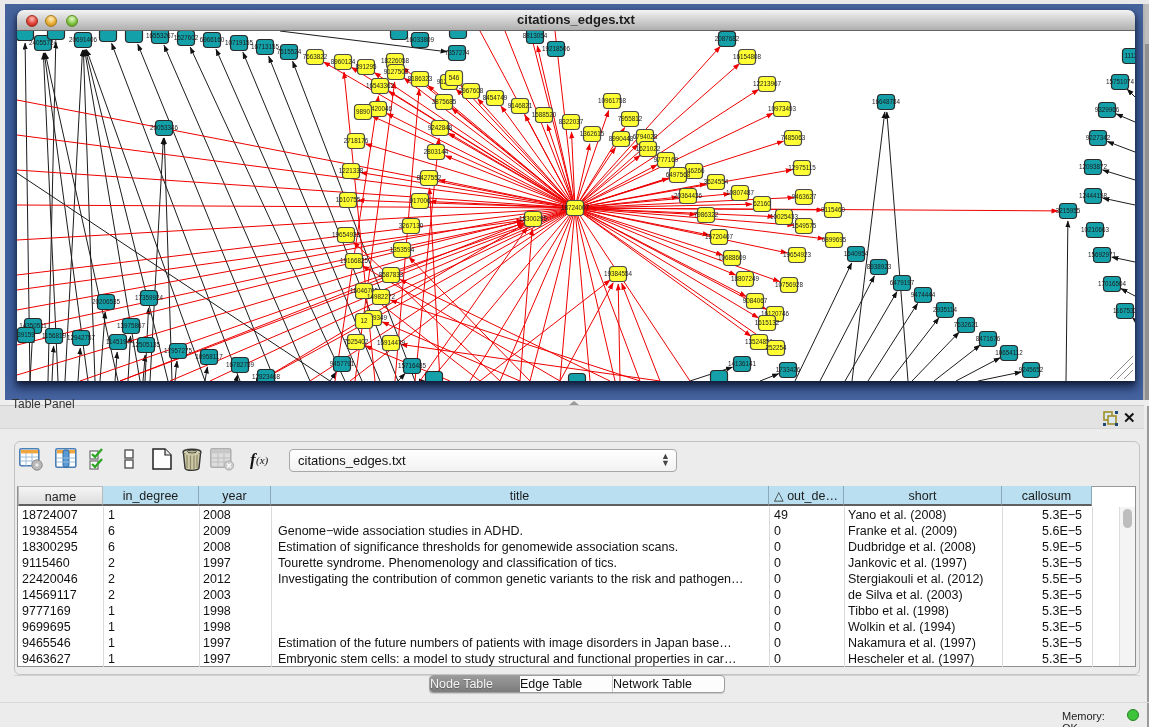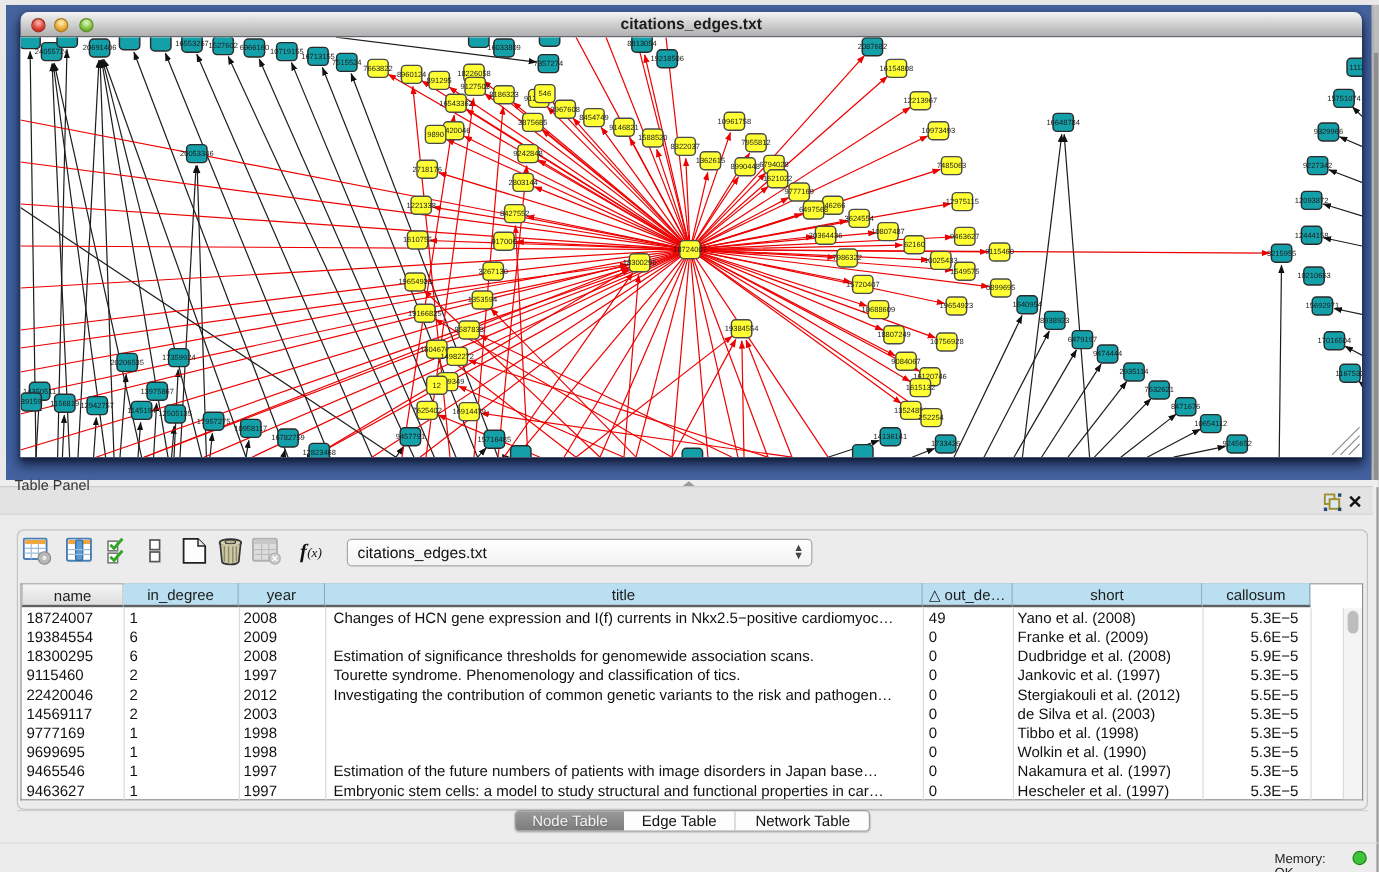--- a/index.html
+++ b/index.html
@@ -46,21 +46,21 @@
 .tr{position:absolute;left:17px;width:1102px;height:16px;font-size:12.5px;color:#111;white-space:nowrap}
 .tr span{position:absolute;top:0;line-height:16px}
 .c0{left:5px} .c1{left:91px} .c2{left:186px} .c3{left:261px;width:492px;overflow:hidden}
 .c4{left:757px} .c5{left:831px} .c6{left:1025px}
 #vsb{left:1119px;top:507px;width:16px;height:159px;background:#f4f4f4;border-left:1px solid #dcdcdc}
 #vsbthumb{left:1123px;top:509px;width:8.5px;height:19px;background:#bdbdbd;border-radius:5px}
 
 #tabline{left:14px;top:675px;width:1126px;height:1px;background:#d2d2d2}
 #tabs{left:429px;top:675px;width:296px;height:18px;border:1px solid #9e9e9e;border-radius:4px;
  background:#fdfdfd;box-shadow:0 1px 1px rgba(0,0,0,.15);font-size:12.5px;line-height:17px;display:flex}
-#tabs .seg{flex:0 0 auto;text-align:center;color:#111}
+#tabs .seg{flex:0 0 auto;text-align:left;color:#111}
 #seg1{width:90px;background:linear-gradient(#9a9a9a,#7c7c7c);color:#f4f4f4 !important;
  border-radius:3px 0 0 3px;text-shadow:0 1px 1px rgba(0,0,0,.3)}
 #seg2{width:93px;border-right:1px solid #c9c9c9}
 #seg3{width:112px}
 
 #statline{left:0;top:702px;width:1149px;height:1px;background:#d9d9d9}
 #mem{left:1062px;top:710px;font-size:11px;color:#222}
 #memdot{left:1127px;top:709px;width:12px;height:12px;border-radius:50%;background:#3ec43a;border:1px solid #27801f}
 </style></head>
 <body>
@@ -883,29 +883,29 @@
     <div class="gl" style="left:199px"></div>
   <div class="gl" style="left:271px"></div>
     <div class="gl" style="left:769px"></div>
   <div class="gl" style="left:844px"></div>
     <div class="gl" style="left:1002px"></div>
   <div class="gl" style="left:1092px"></div>
   <div class="tr" style="top:507px">
       <span class="c0">18724007</span>
       <span class="c1">1</span>
       <span class="c2">2008</span>
-      <span class="c3">Changes of HCN gene expression and I(f) currents in Nkx2.5−positive cardiomyoc…</span>
       <span class="c4">49</span>
       <span class="c5">Yano et al. (2008)</span>
       <span class="c6">5.3E−5</span>
     </div>
 <div class="tr" style="top:523px">
       <span class="c0">19384554</span>
       <span class="c1">6</span>
       <span class="c2">2009</span>
+      <span class="c3">Genome−wide association studies in ADHD.</span>
       <span class="c4">0</span>
       <span class="c5">Franke et al. (2009)</span>
       <span class="c6">5.6E−5</span>
     </div>
 <div class="tr" style="top:539px">
       <span class="c0">18300295</span>
       <span class="c1">6</span>
       <span class="c2">2008</span>
       <span class="c3">Estimation of significance thresholds for genomewide association scans.</span>
       <span class="c4">0</span>
@@ -944,21 +944,21 @@
       <span class="c2">1998</span>
       <span class="c4">0</span>
       <span class="c5">Tibbo et al. (1998)</span>
       <span class="c6">5.3E−5</span>
     </div>
 <div class="tr" style="top:619px">
       <span class="c0">9699695</span>
       <span class="c1">1</span>
       <span class="c2">1998</span>
       <span class="c4">0</span>
-      <span class="c5">Wolkin et al. (1990)</span>
+      <span class="c5">Wolkin et al. (1994)</span>
       <span class="c6">5.3E−5</span>
     </div>
 <div class="tr" style="top:635px">
       <span class="c0">9465546</span>
       <span class="c1">1</span>
       <span class="c2">1997</span>
       <span class="c3">Estimation of the future numbers of patients with image disorders in Japan base…</span>
       <span class="c4">0</span>
       <span class="c5">Nakamura et al. (1997)</span>
       <span class="c6">5.3E−5</span>

